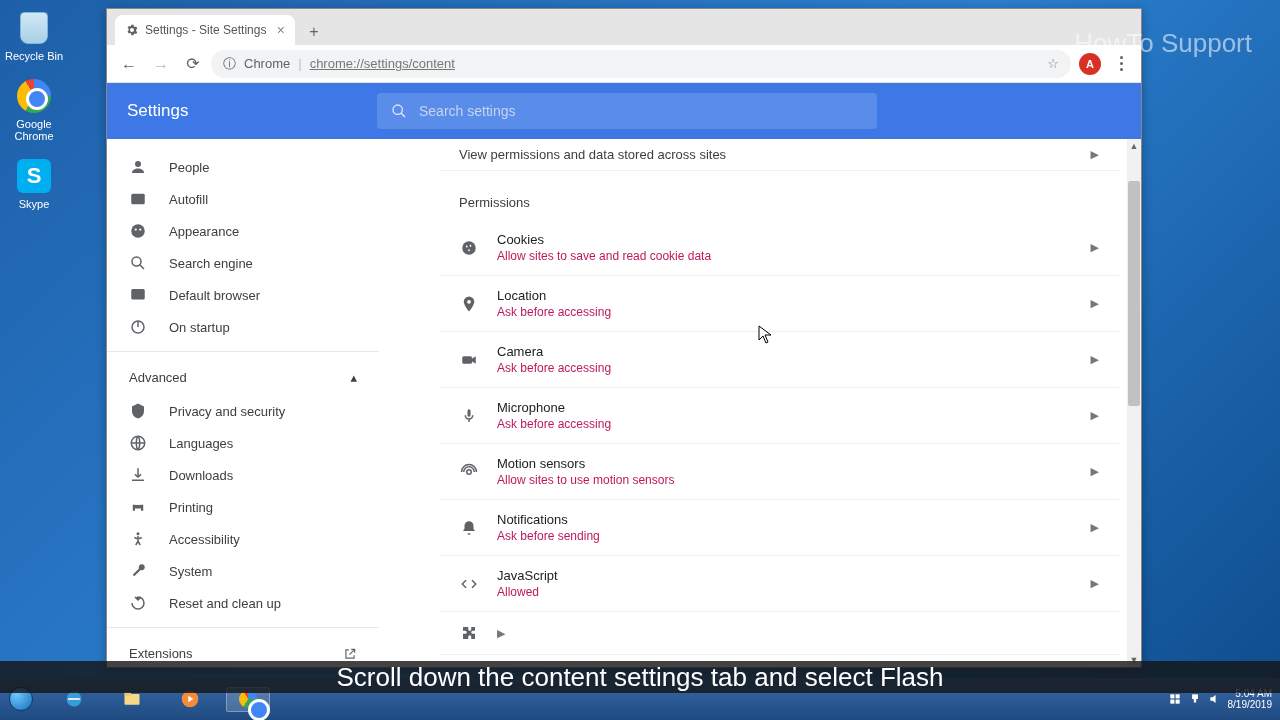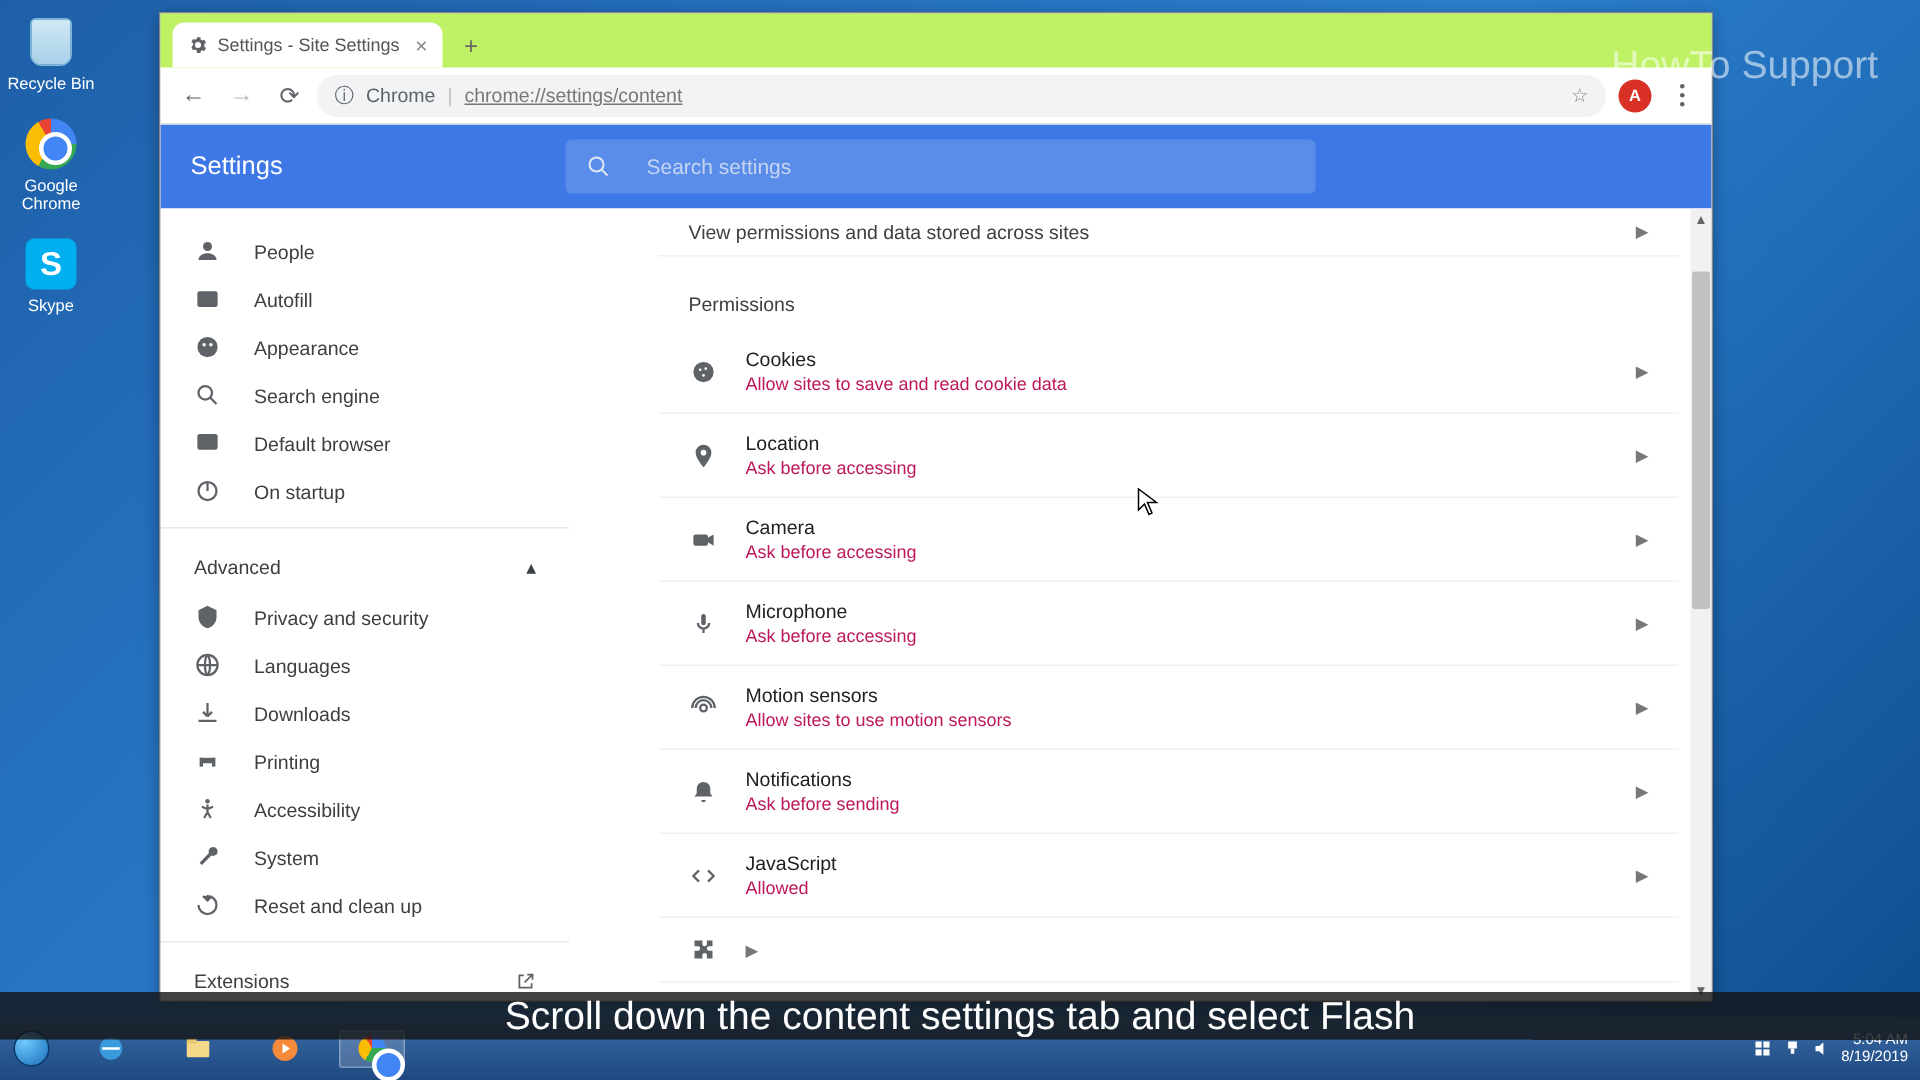--- a/index.html
+++ b/index.html
@@ -18,21 +18,21 @@
 .watermark { position:absolute; top:28px; right:28px; color:rgba(255,255,255,0.55); font-size:26px; font-weight:300; z-index:5; }
 
 
 .browser { position:absolute; top:8px; left:106px; right:138px; bottom:52px; background:#fff; border:1px solid #888; box-shadow:0 2px 10px rgba(0,0,0,0.3); display:flex; flex-direction:column; }
 
 
 .winctrl { position:absolute; top:8px; right:8px; display:flex; gap:2px; }
 .winctrl div { width:20px; height:14px; background:#e8e8e8; border:1px solid #aaa; font-size:9px; display:flex; align-items:center; justify-content:center; cursor:pointer; }
 
 
-.tabstrip { height:36px; background:#bef264; display:flex; align-items:flex-end; padding-left:8px; position:relative; }
+.tabstrip { height:36px; background:#e5e5e5; display:flex; align-items:flex-end; padding-left:8px; position:relative; }
 .tab { height:30px; background:#fff; border-radius:8px 8px 0 0; padding:0 10px; display:flex; align-items:center; gap:6px; font-size:12px; color:#555; min-width:180px; }
 .tab .tab-ico { width:14px; height:14px; color:#5f6368; }
 .tab .tabclose { margin-left:auto; font-size:14px; color:#888; cursor:pointer; }
 .newtab { width:26px; height:26px; display:flex; align-items:center; justify-content:center; font-size:16px; color:#666; cursor:pointer; margin-left:6px; }
 
 
 .toolbar { height:38px; background:#fff; border-bottom:1px solid #e0e0e0; display:flex; align-items:center; padding:0 8px; gap:4px; }
 .navbtn { width:28px; height:28px; display:flex; align-items:center; justify-content:center; color:#5f6368; cursor:pointer; border-radius:50%; font-size:16px; }
 .navbtn.disabled { color:#bbb; }
 .omnibox { flex:1; height:28px; background:#f1f3f4; border-radius:14px; display:flex; align-items:center; padding:0 12px; gap:8px; font-size:13px; color:#5f6368; }
@@ -41,21 +41,21 @@
 .omnibox .path { color:#777;text-decoration:underline; }
 .omnibox .star { margin-left:auto; color:#888; cursor:pointer; }
 .avatar { width:22px; height:22px; border-radius:50%; background:#d93025; color:#fff; display:flex; align-items:center; justify-content:center; font-size:11px; font-weight:bold; cursor:pointer; margin:0 4px; }
 .menu3 { width:24px; display:flex; flex-direction:column; align-items:center; gap:3px; cursor:pointer; }
 .menu3 span { width:3px; height:3px; background:#5f6368; border-radius:50%; }
 
 
 .settings-app { flex:1; display:flex; flex-direction:column; overflow:hidden; position:relative; }
 .settings-header { height:56px; background:#3e78e7; color:#fff; display:flex; align-items:center; padding:0 20px; }
 .settings-title { font-size:17px; font-weight:400; width:250px; }
-.search-box { flex:0 0 500px; height:36px; background:rgba(255,255,255,0.15); border-radius:4px; display:flex; align-items:center; padding:12px 14px; gap:24px; color:#e0e8f5; font-size:14px; }
+.search-box { flex:0 0 500px; height:36px; background:rgba(255,255,255,0.15); border-radius:4px; display:flex; align-items:center; padding:12px 14px; gap:12px; color:#e0e8f5; font-size:14px; }
 .search-box input { background:transparent; border:none; outline:none; color:#fff; font-size:14px; flex:1; }
 .search-box input::placeholder { color:#c5d5f0; }
 
 .settings-body { flex:1; display:flex; overflow:hidden; background:#fff; position:relative; }
 
 
 .sidebar { width:272px; padding:12px 0; overflow-y:auto; }
 .side-item { height:32px; display:flex; align-items:center; padding:0 22px; gap:22px; font-size:13px; color:#3c4043; cursor:pointer; }
 .side-item .sicon { width:18px; color:#5f6368; display:flex; align-items:center; justify-content:center; }
 .side-sect { padding:10px 22px; font-size:13px; color:#3c4043; display:flex; align-items:center; justify-content:space-between; cursor:pointer; }

